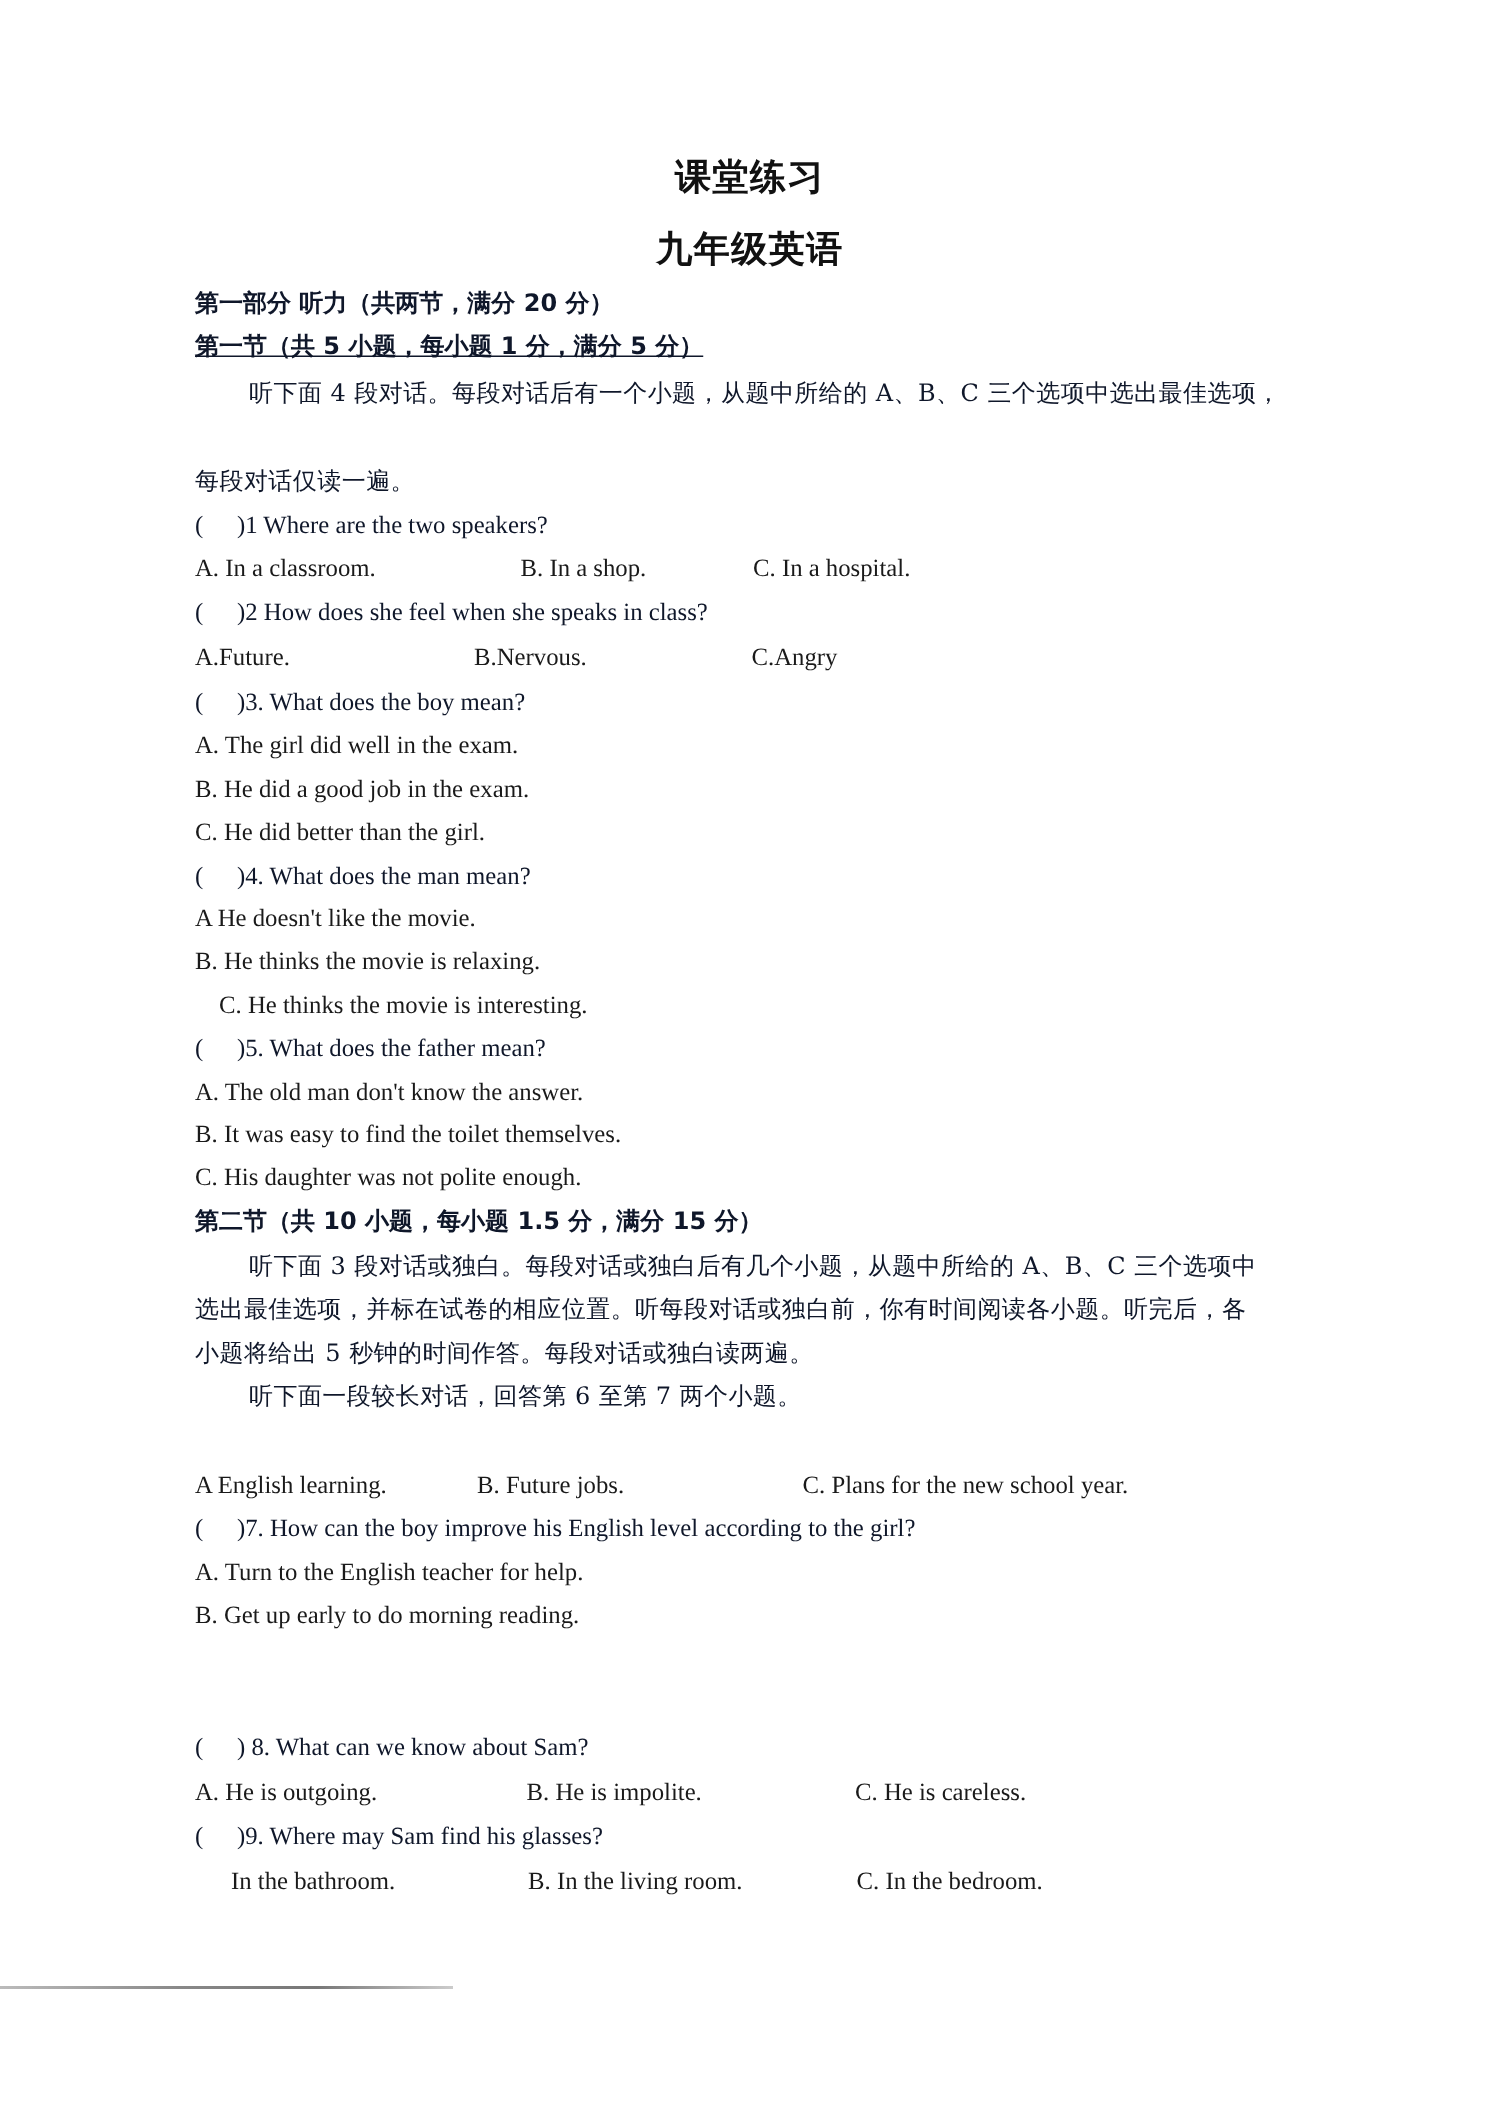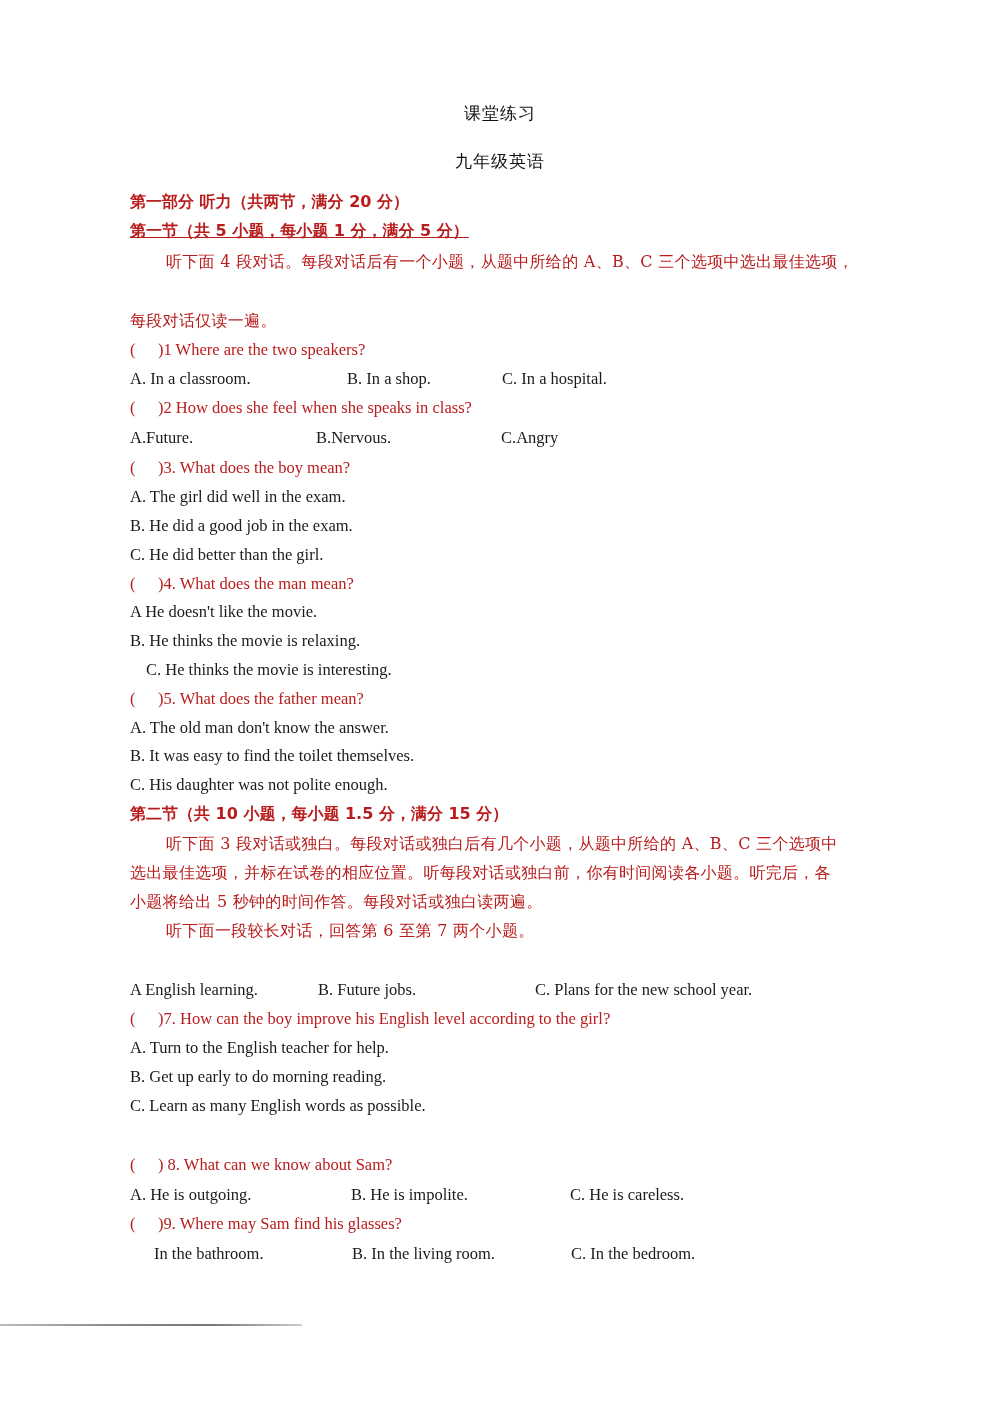--- a/index.html
+++ b/index.html
@@ -4,26 +4,26 @@
 <style>
   html, body { margin: 0; padding: 0; background: #ffffff; }
   body {
     width: 1000px; height: 1413px; position: relative; overflow: hidden;
     font-family: "Liberation Serif", "DejaVu Serif", serif;
     color: #1a1a1a;
   }
   .page { position: absolute; left: 0; top: 0; width: 1000px; height: 1413px; }
   .title {
     position: absolute; left: 0; width: 1000px; text-align: center;
-    font-family: "DejaVu Sans", sans-serif; font-weight: normal; font-size: 17px;
+    font-family: "DejaVu Sans", sans-serif; font-weight: bold; font-size: 24px;
     letter-spacing: 1px; color: #111;
   }
   .line {
     position: absolute; left: 130px; font-size: 16.5px; white-space: nowrap;
-    line-height: 20px; color: #b91c1c;
+    line-height: 20px; color: #0f172a;
   }
   .cn { font-family: "DejaVu Serif", serif; font-size: 16px; letter-spacing: 0.3px; }
   .cn-bold { font-family: "DejaVu Sans", sans-serif; font-weight: bold; font-size: 16px; }
   .indent { left: 166px; }
   .paren { display: inline-block; width: 28px; }
   .opt { position: absolute; white-space: nowrap; font-size: 16.5px; line-height: 20px; }
   .rule {
     position: absolute; left: 0; top: 1324px; width: 302px; height: 2px;
     background: linear-gradient(90deg,#bbb 0%, #888 40%, #777 70%, #ccc 100%);
   }
@@ -85,21 +85,20 @@
 
   <div class="opt" style="top:980px; left:130px;">A English learning.</div>
   <div class="opt" style="top:980px; left:318px;">B. Future jobs.</div>
   <div class="opt" style="top:980px; left:535px;">C. Plans for the new school year.</div>
 
   <div class="line" style="top:1009px;">
     <span class="paren">(</span><span>)7. How can the boy improve his English level according to the girl?</span>
   </div>
   <div class="opt" style="top:1038px; left:130px;">A. Turn to the English teacher for help.</div>
   <div class="opt" style="top:1067px; left:130px;">B. Get up early to do morning reading.</div>
-  <div class="opt" style="top:1096px; left:130px;">C. Learn as many English words as possible.</div>
 
 
   <div class="line" style="top:1155px;">
     <span class="paren">(</span><span>) 8. What can we know about Sam?</span>
   </div>
   <div class="opt" style="top:1185px; left:130px;">A. He is outgoing.</div>
   <div class="opt" style="top:1185px; left:351px;">B. He is impolite.</div>
   <div class="opt" style="top:1185px; left:570px;">C. He is careless.</div>
 
   <div class="line" style="top:1214px;">

